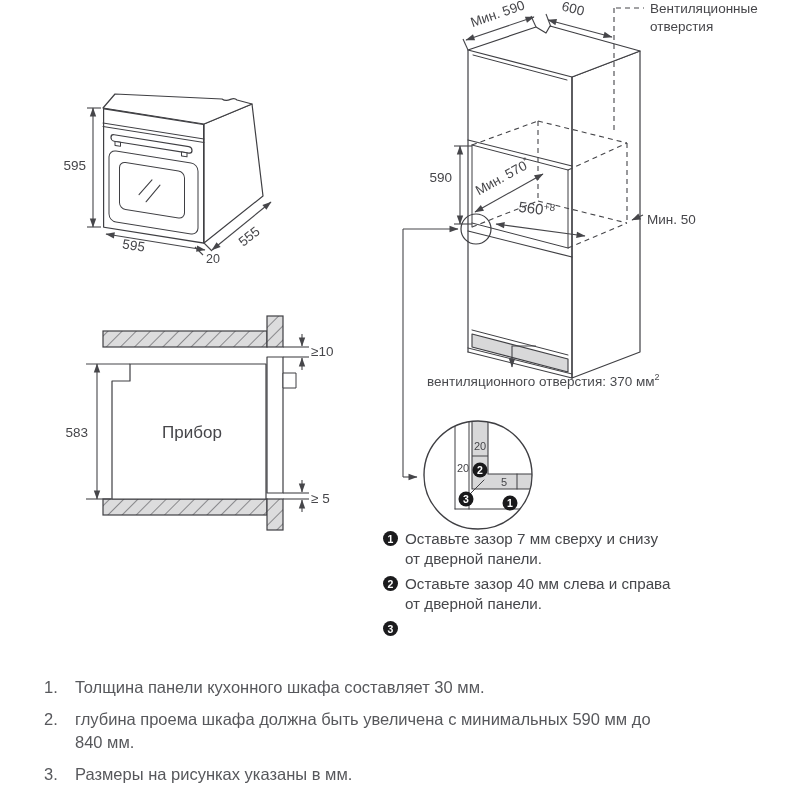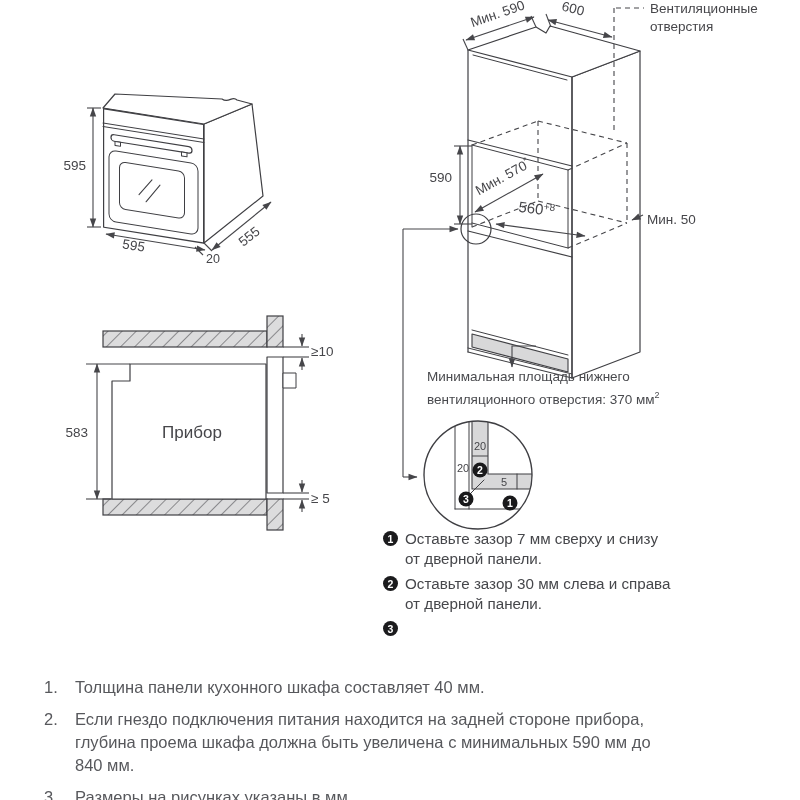--- a/index.html
+++ b/index.html
@@ -210,55 +210,53 @@
       <circle class="mkc" cx="466" cy="499" r="7.5"></circle>
       <text class="mkt" x="466" y="502.8">3</text>
       <circle class="mkc" cx="510" cy="503" r="7.5"></circle>
       <text class="mkt" x="510" y="506.8">1</text>
     </g>
     <circle cx="478" cy="475" r="54" fill="none" stroke="#3f3f43" stroke-width="1.4"></circle>
   </g>
 </svg>
 
 <div class="caption">
-  <div>Минимальная площадь нижнего</div>
   <div><span>вентиляционного отверстия: 370 мм</span><sup>2</sup></div>
 </div>
 
 <div class="notes">
   <div class="note">
     <span class="mk">1</span>
     <span>
       <div>Оставьте зазор 7 мм сверху и снизу</div>
       <div>от дверной панели.</div>
     </span>
   </div>
   <div class="note">
     <span class="mk">2</span>
     <span>
-      <div>Оставьте зазор 30 мм слева и справа</div>
+      <div>Оставьте зазор 40 мм слева и справа</div>
       <div>от дверной панели.</div>
     </span>
   </div>
   <div class="note">
     <span class="mk">3</span>
   </div>
 </div>
 
 <div class="footnotes">
   <div class="fn">
     <span class="num">1.</span>
     <span>
-      <div>Толщина панели кухонного шкафа составляет 40 мм.</div>
+      <div>Толщина панели кухонного шкафа составляет 30 мм.</div>
     </span>
   </div>
   <div class="fn">
     <span class="num">2.</span>
     <span>
-      <div>Если гнездо подключения питания находится на задней стороне прибора,</div>
       <div>глубина проема шкафа должна быть увеличена с минимальных 590 мм до</div>
       <div>840 мм.</div>
     </span>
   </div>
   <div class="fn">
     <span class="num">3.</span>
     <span>
       <div>Размеры на рисунках указаны в мм.</div>
     </span>
   </div>

